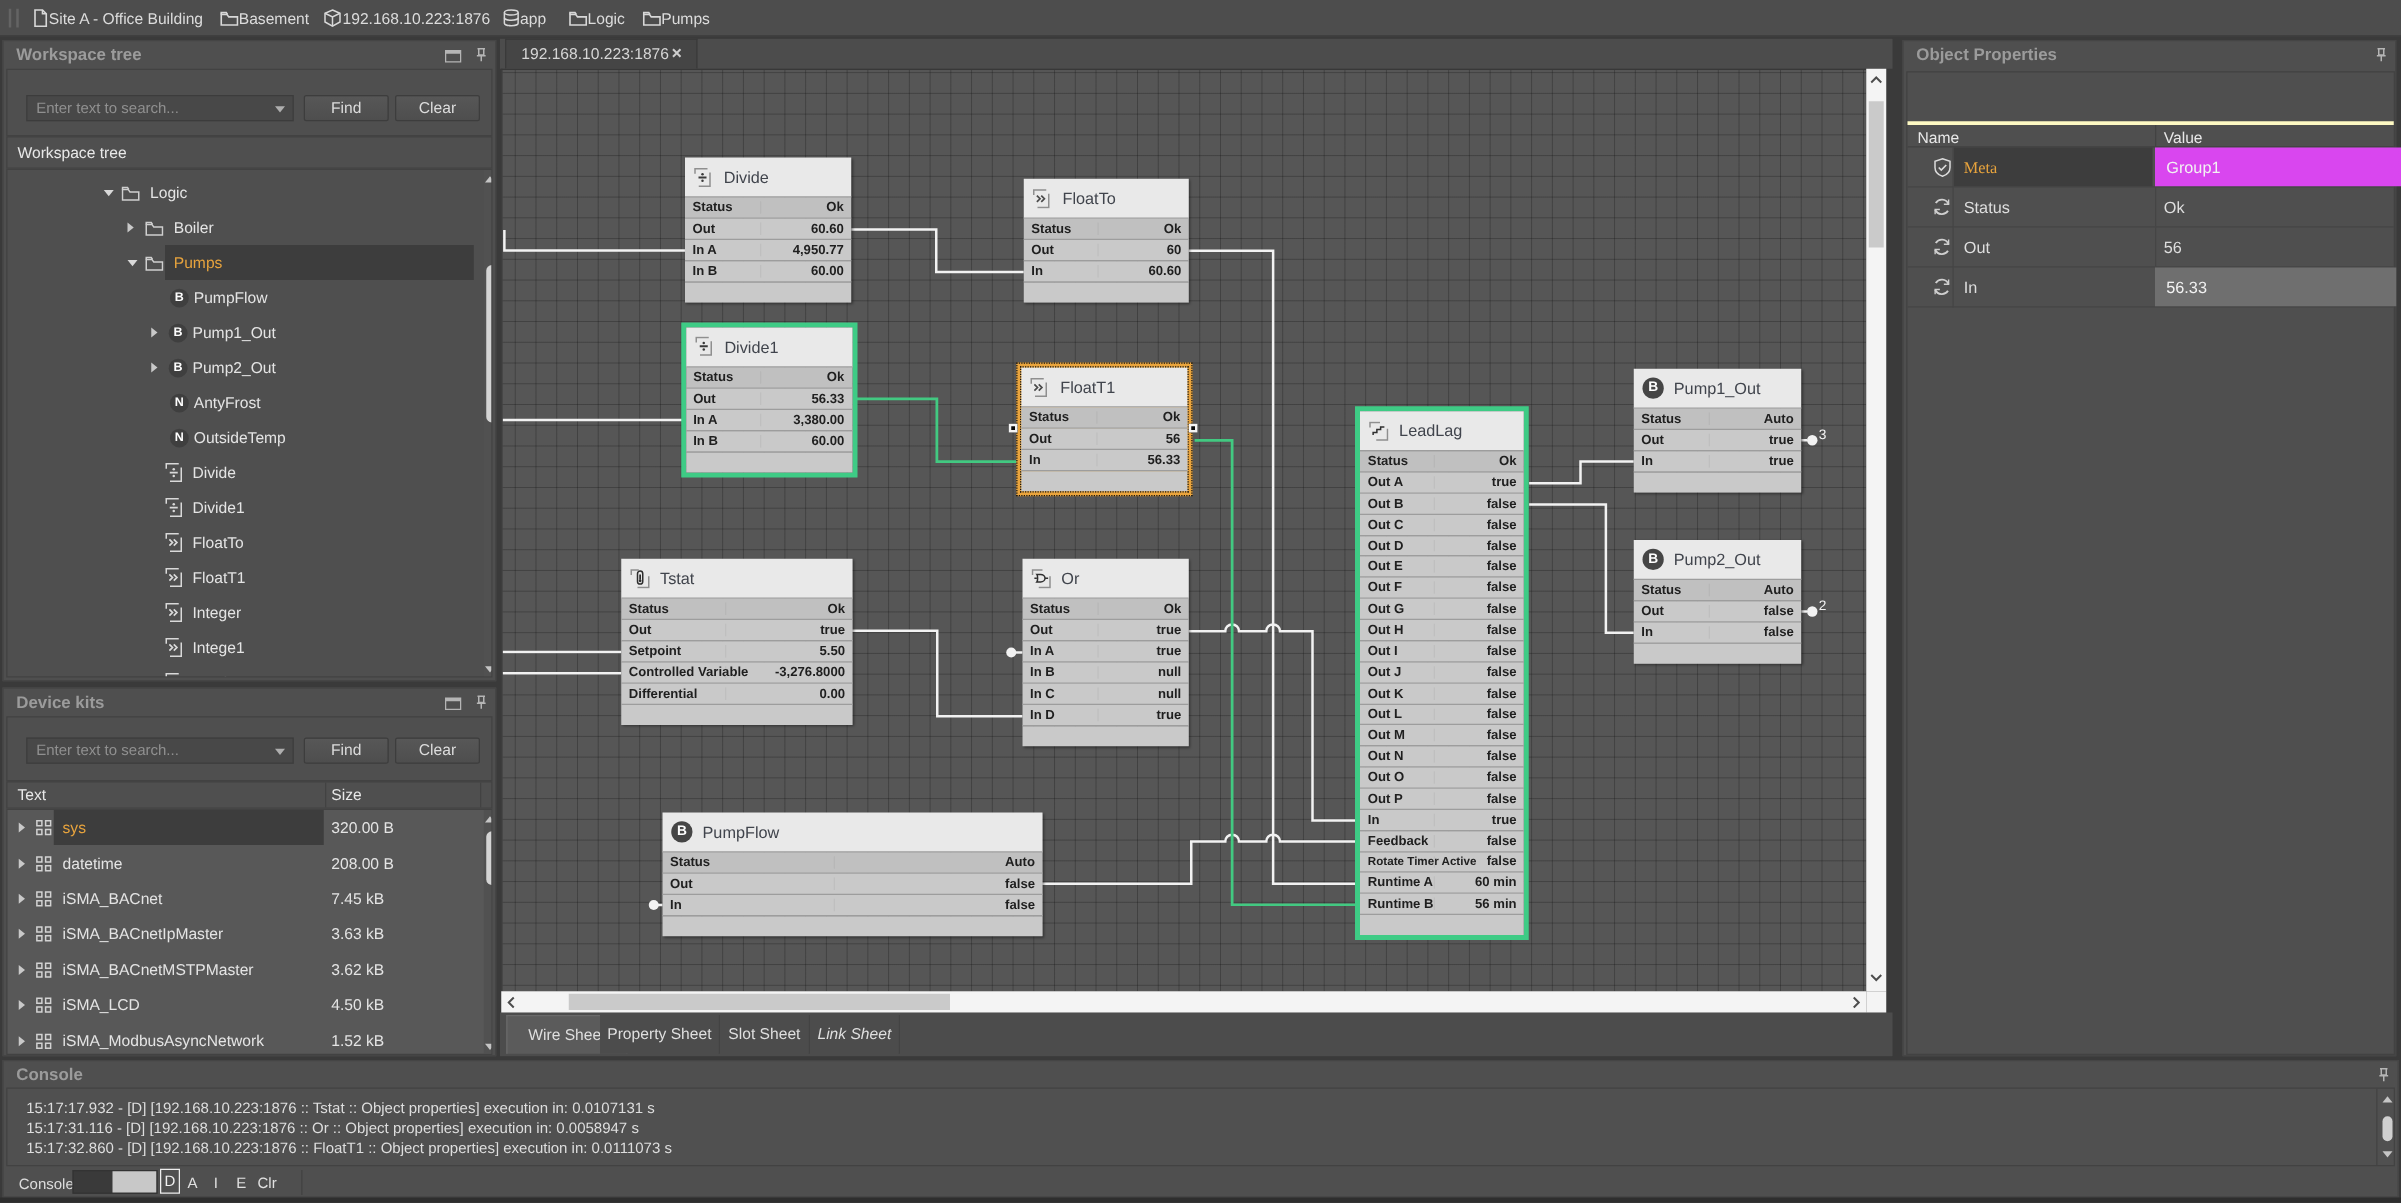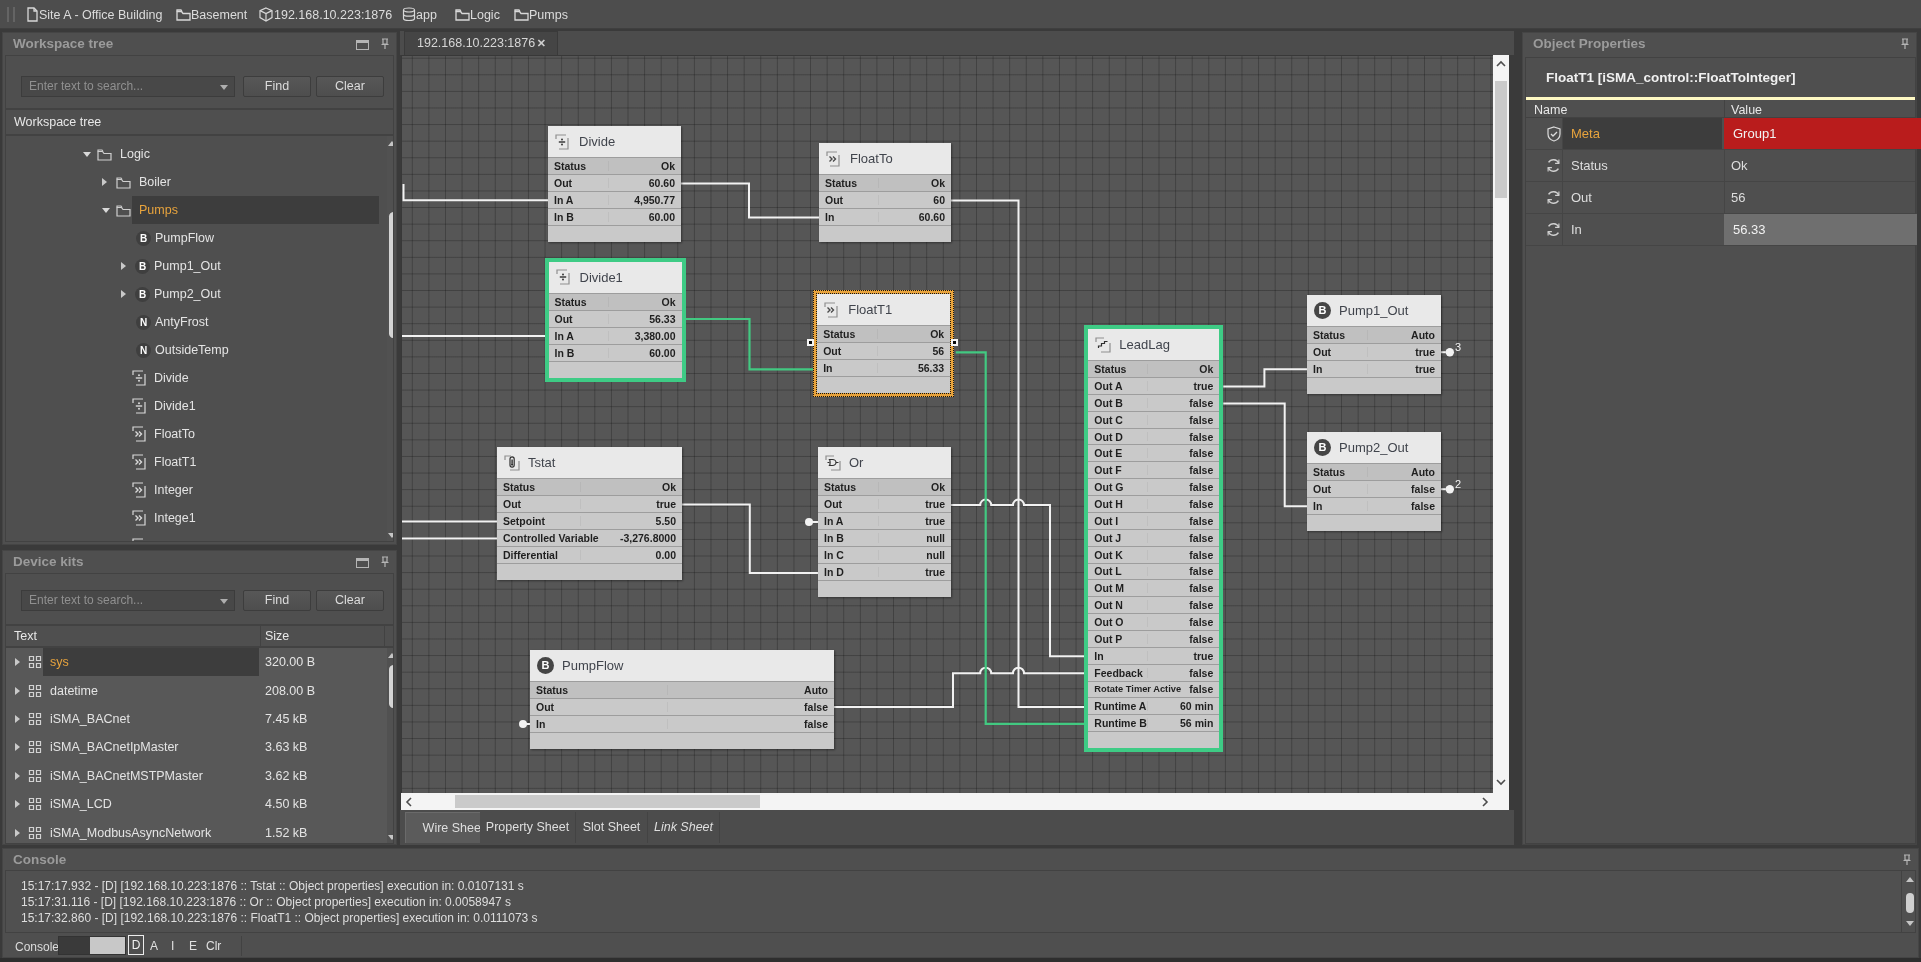--- a/index.html
+++ b/index.html
@@ -663,34 +663,33 @@
   <div class="stab" style="left:80px; width:96px;">Property Sheet</div>
   <div class="stab" style="left:176px; width:72px;">Slot Sheet</div>
   <div class="stab" style="left:248px; width:72px;font-style:italic;">Link Sheet</div>
 </div>
 <div id="oprops" class="panel" style="left:1522px; top:32px; width:395px; height:813px;">
   <div class="ptitle">Object Properties</div>
   <svg class="ico-pin" style="left:376px; top:4px;" viewBox="0 0 12 14">
       <path d="M3 2h6M4 2v5h4V2M2.5 7.5h7M6 7.5V12" stroke="#b5b5b5" stroke-width="1.2" fill="none"></path>
     </svg>
   <div class="inner" style="left:2px; top:24px; width:391px; height:787px;">
-    <div class="abs" style="left:20px; top:0; height:39px; line-height:39px; font-size:13.5px; font-weight:bold; color:#f0f0f0;">FloatT1 [iSMA_control::FloatToInteger]</div>
     <div class="abs" style="left:0; top:39px; width:389px; height:21px; border-top:3px solid #fef9c3; border-bottom:1px solid #424242; color:#e8e8e8; font-size:12.5px; line-height:20px;">
       <span style="position:absolute; left:8px;">Name</span>
       <span style="position:absolute; left:205px;">Value</span>
       <span style="position:absolute; left:198px; top:0; bottom:0; width:1px; background:#424242;"></span>
     </div>
 
     <div class="abs" style="left:0; top:60px; width:389px; height:32px; border-bottom:1px solid #454545;">
       <svg class="abs" style="left:20px; top:8px;" width="16" height="16" viewBox="0 0 16 16">
           <path d="M8 1l6 2v5c0 3.5-2.7 6-6 7-3.3-1-6-3.5-6-7V3z" fill="none" stroke="#dcdcdc" stroke-width="1.2"></path>
           <path d="M5 8l2 2 4-4" fill="none" stroke="#dcdcdc" stroke-width="1.3"></path>
         </svg>
-      <div class="abs" style="left:37px; top:0; width:159px; height:31px; background:#3d3d3d; color:#e7a33d; font-size:13px; line-height:31px; padding-left:8px;">Meta</div>
-      <div class="abs" style="left:198px; top:0; width:198px; height:31px; background:#b91c1c; color:#f2f2f2; font-size:13px; line-height:31px; padding-left:9px;">Group1</div>
+      <div class="abs" style="left:37px; top:0; width:159px; height:31px; background:#3d3d3d; color:#e7a33d; font-size:13px; line-height:31px; padding-left:8px;font-family:Liberation Serif, serif;">Meta</div>
+      <div class="abs" style="left:198px; top:0; width:198px; height:31px; background:#d946ef; color:#f2f2f2; font-size:13px; line-height:31px; padding-left:9px;">Group1</div>
     </div>
     <div class="abs" style="left:0; top:92px; width:389px; height:32px; border-bottom:1px solid #454545; color:#dedede; font-size:13px; line-height:31px;">
       <svg class="abs" style="left:20px; top:8px;" width="15" height="15" viewBox="0 0 15 15">
           <path d="M12.8 5.2A5.8 5.8 0 0 0 2.6 4.4M2.2 9.8a5.8 5.8 0 0 0 10.2.8" fill="none" stroke="#cfcfcf" stroke-width="1.5"></path>
           <path d="M12.9 1.6v3.8h-3.8M2.1 13.4V9.6h3.8" fill="none" stroke="#cfcfcf" stroke-width="1.1"></path>
         </svg>
       <span style="position:absolute; left:45px;">Status</span>
       <span style="position:absolute; left:205px;">Ok</span>
       <span style="position:absolute; left:198px; top:0; bottom:0; width:1px; background:#454545;"></span>
     </div>

